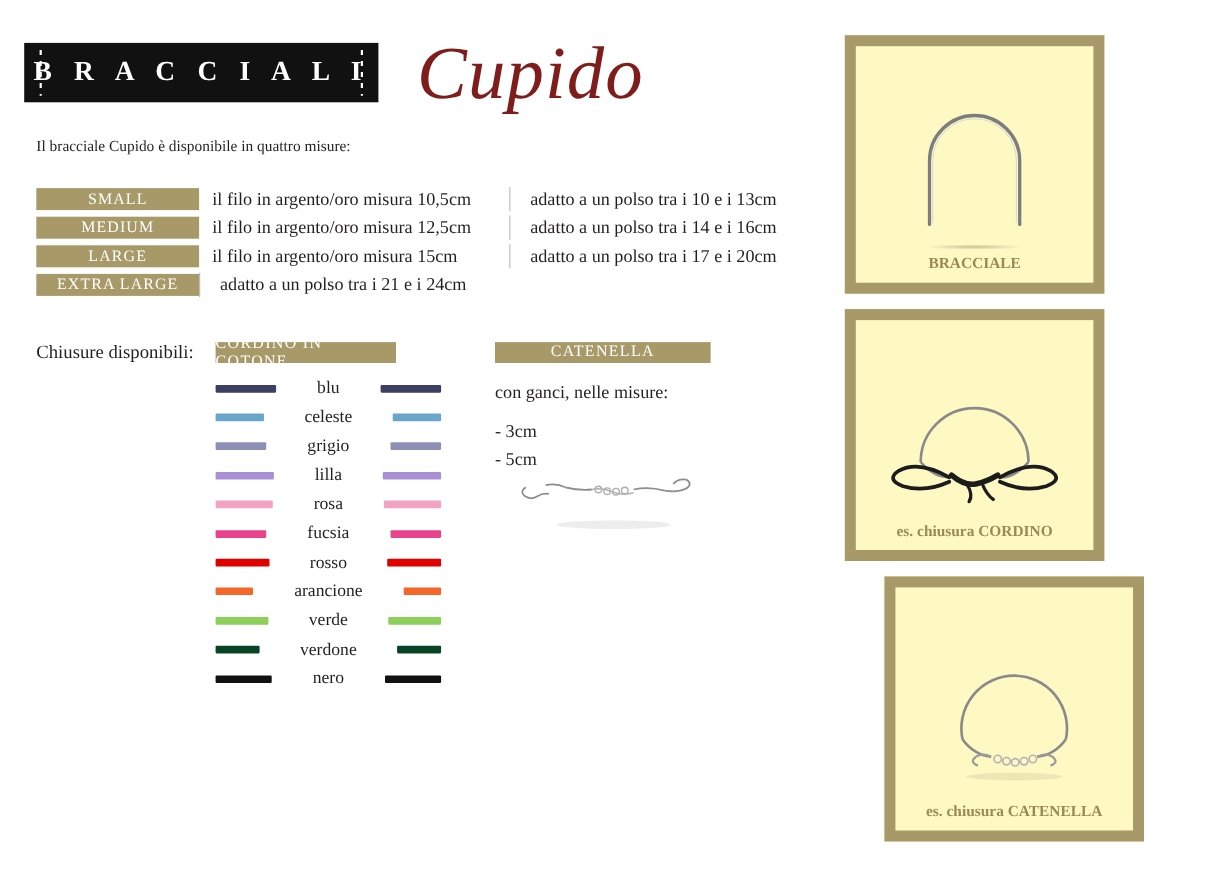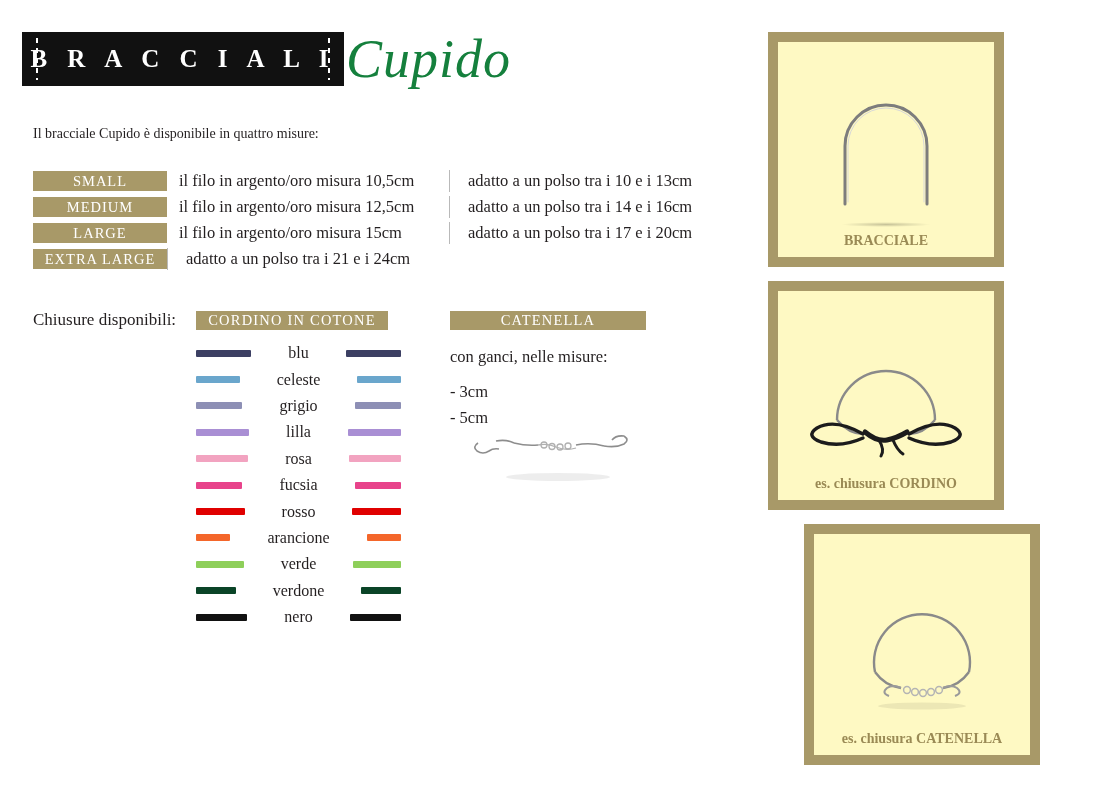--- a/index.html
+++ b/index.html
@@ -48,25 +48,25 @@
     width: 2px;
     background: repeating-linear-gradient(to bottom,
       #ffffff 0px, #ffffff 5px, transparent 5px, transparent 10px);
   }
   .dash-col.left { left: 14px; }
   .dash-col.right { right: 14px; }
 
   #script-title {
     font-family: "Liberation Serif", serif;
     font-style: italic;
-    font-size: 54px;
-    margin-left: 2px;
+    font-size: 68px;
+    margin-left: 35px;
     line-height: 1;
     letter-spacing: 1px;
-    color: #15803d;
+    color: #7f1d1d;
   }
 
   
   #intro {
     position: absolute;
     left: 33px;
     top: 126px;
     font-size: 14px;
     color: #231f20;
   }
@@ -78,21 +78,21 @@
     top: 168px;
     width: 690px;
   }
   .size-row {
     display: flex;
     align-items: center;
     height: 26px;
     margin-bottom: 0px;
   }
   .size-badge {
-    width: 134px;
+    width: 148px;
     height: 20px;
     background: #a89968;
     color: #ffffff;
     font-size: 14.5px;
     letter-spacing: 1px;
     display: flex;
     align-items: center;
     justify-content: center;
     font-family: "Liberation Serif", serif;
   }
@@ -123,21 +123,21 @@
     position: absolute;
     height: 19px;
     background: #a89968;
     color: #ffffff;
     font-size: 14.5px;
     letter-spacing: 1.2px;
     display: flex;
     align-items: center;
     justify-content: center;
   }
-  #cord-head { left: 196px; top: 311px; width: 192px; }
+  #cord-head { left: 196px; top: 311px; width: 164px; }
   #chain-head { left: 450px; top: 311px; width: 196px; }
 
   
   #colors {
     position: absolute;
     left: 196px;
     top: 340px;
     width: 205px;
   }
   .color-row {

